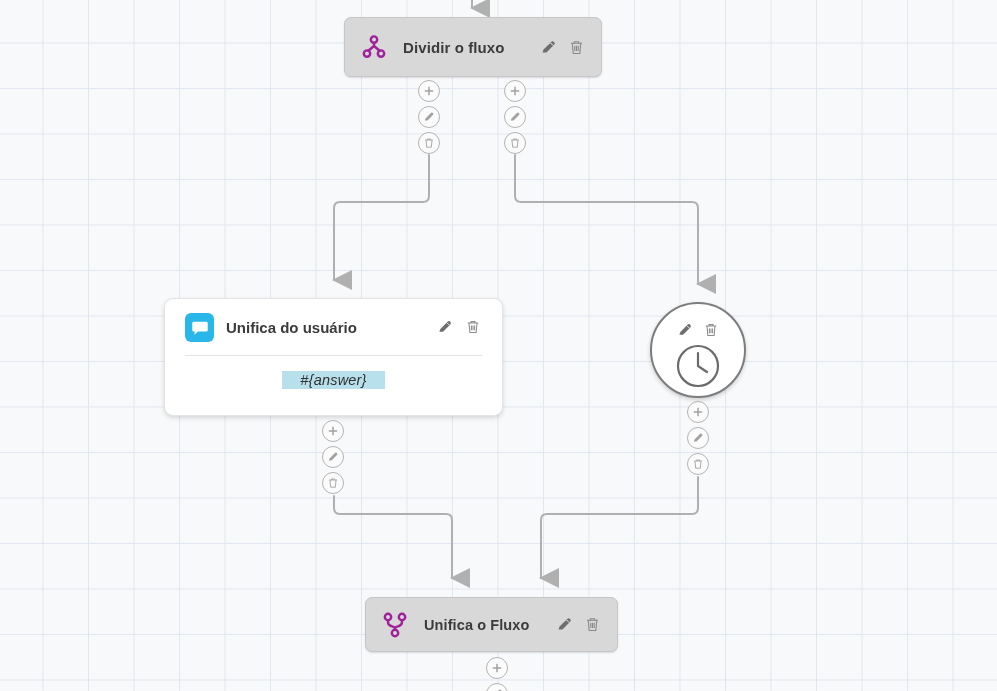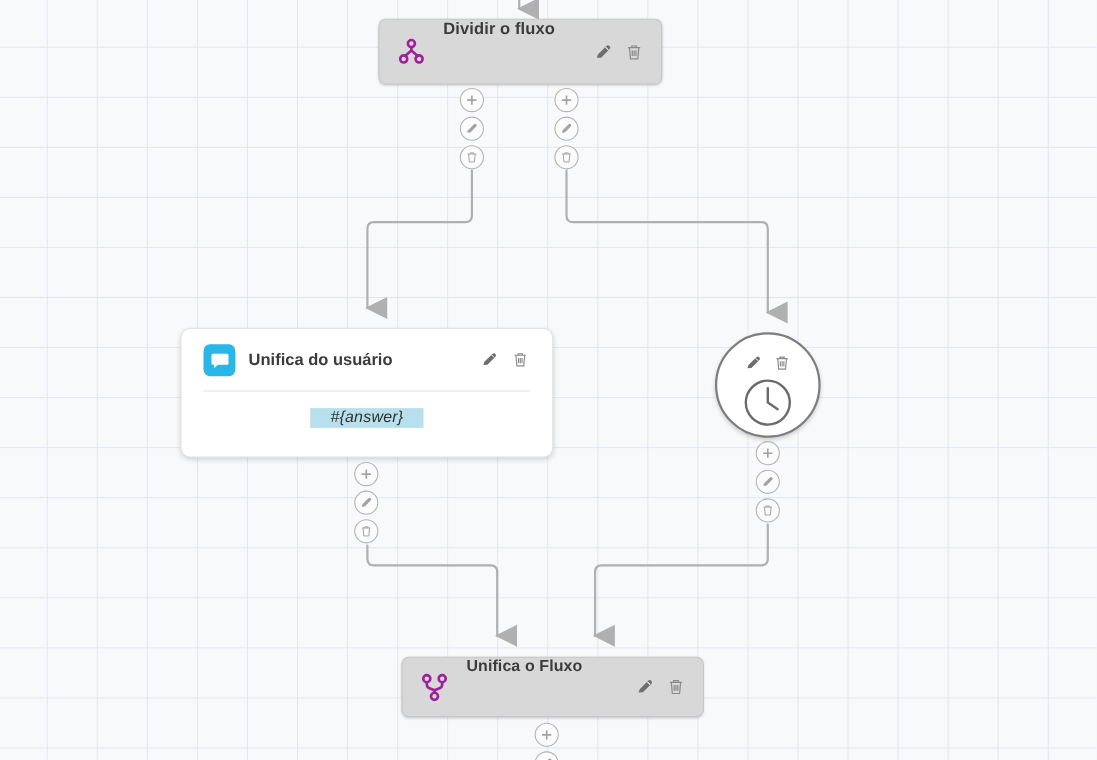--- a/index.html
+++ b/index.html
@@ -36,20 +36,21 @@
   .node {
     position: absolute;
     box-sizing: border-box;
   }
   .node-box {
     background: #d8d8d8;
     border: 1px solid #c6c6c6;
     border-radius: 7px;
     box-shadow: 0 1px 2px rgba(0,0,0,0.13);
     display: flex;
+    align-items: center;
     padding: 0 16px;
   }
   .node-card {
     background: #ffffff;
     border: 1px solid #e3e3e3;
     border-radius: 9px;
     box-shadow: 0 2px 5px rgba(0,0,0,0.14);
   }
   .node-title {
     font-size: 15px;
@@ -81,21 +82,21 @@
   
   #node-split {
     left: 344px;
     top: 17px;
     width: 258px;
     height: 60px;
   }
   #node-merge {
     left: 365px;
     top: 597px;
-    width: 275px;
+    width: 253px;
     height: 55px;
   }
   #node-split .node-title { margin-left: 16px; }
   #node-merge .node-title { margin-left: 16px; font-size: 14.5px; }
 
   
   #node-message {
     left: 164px;
     top: 298px;
     width: 339px;

